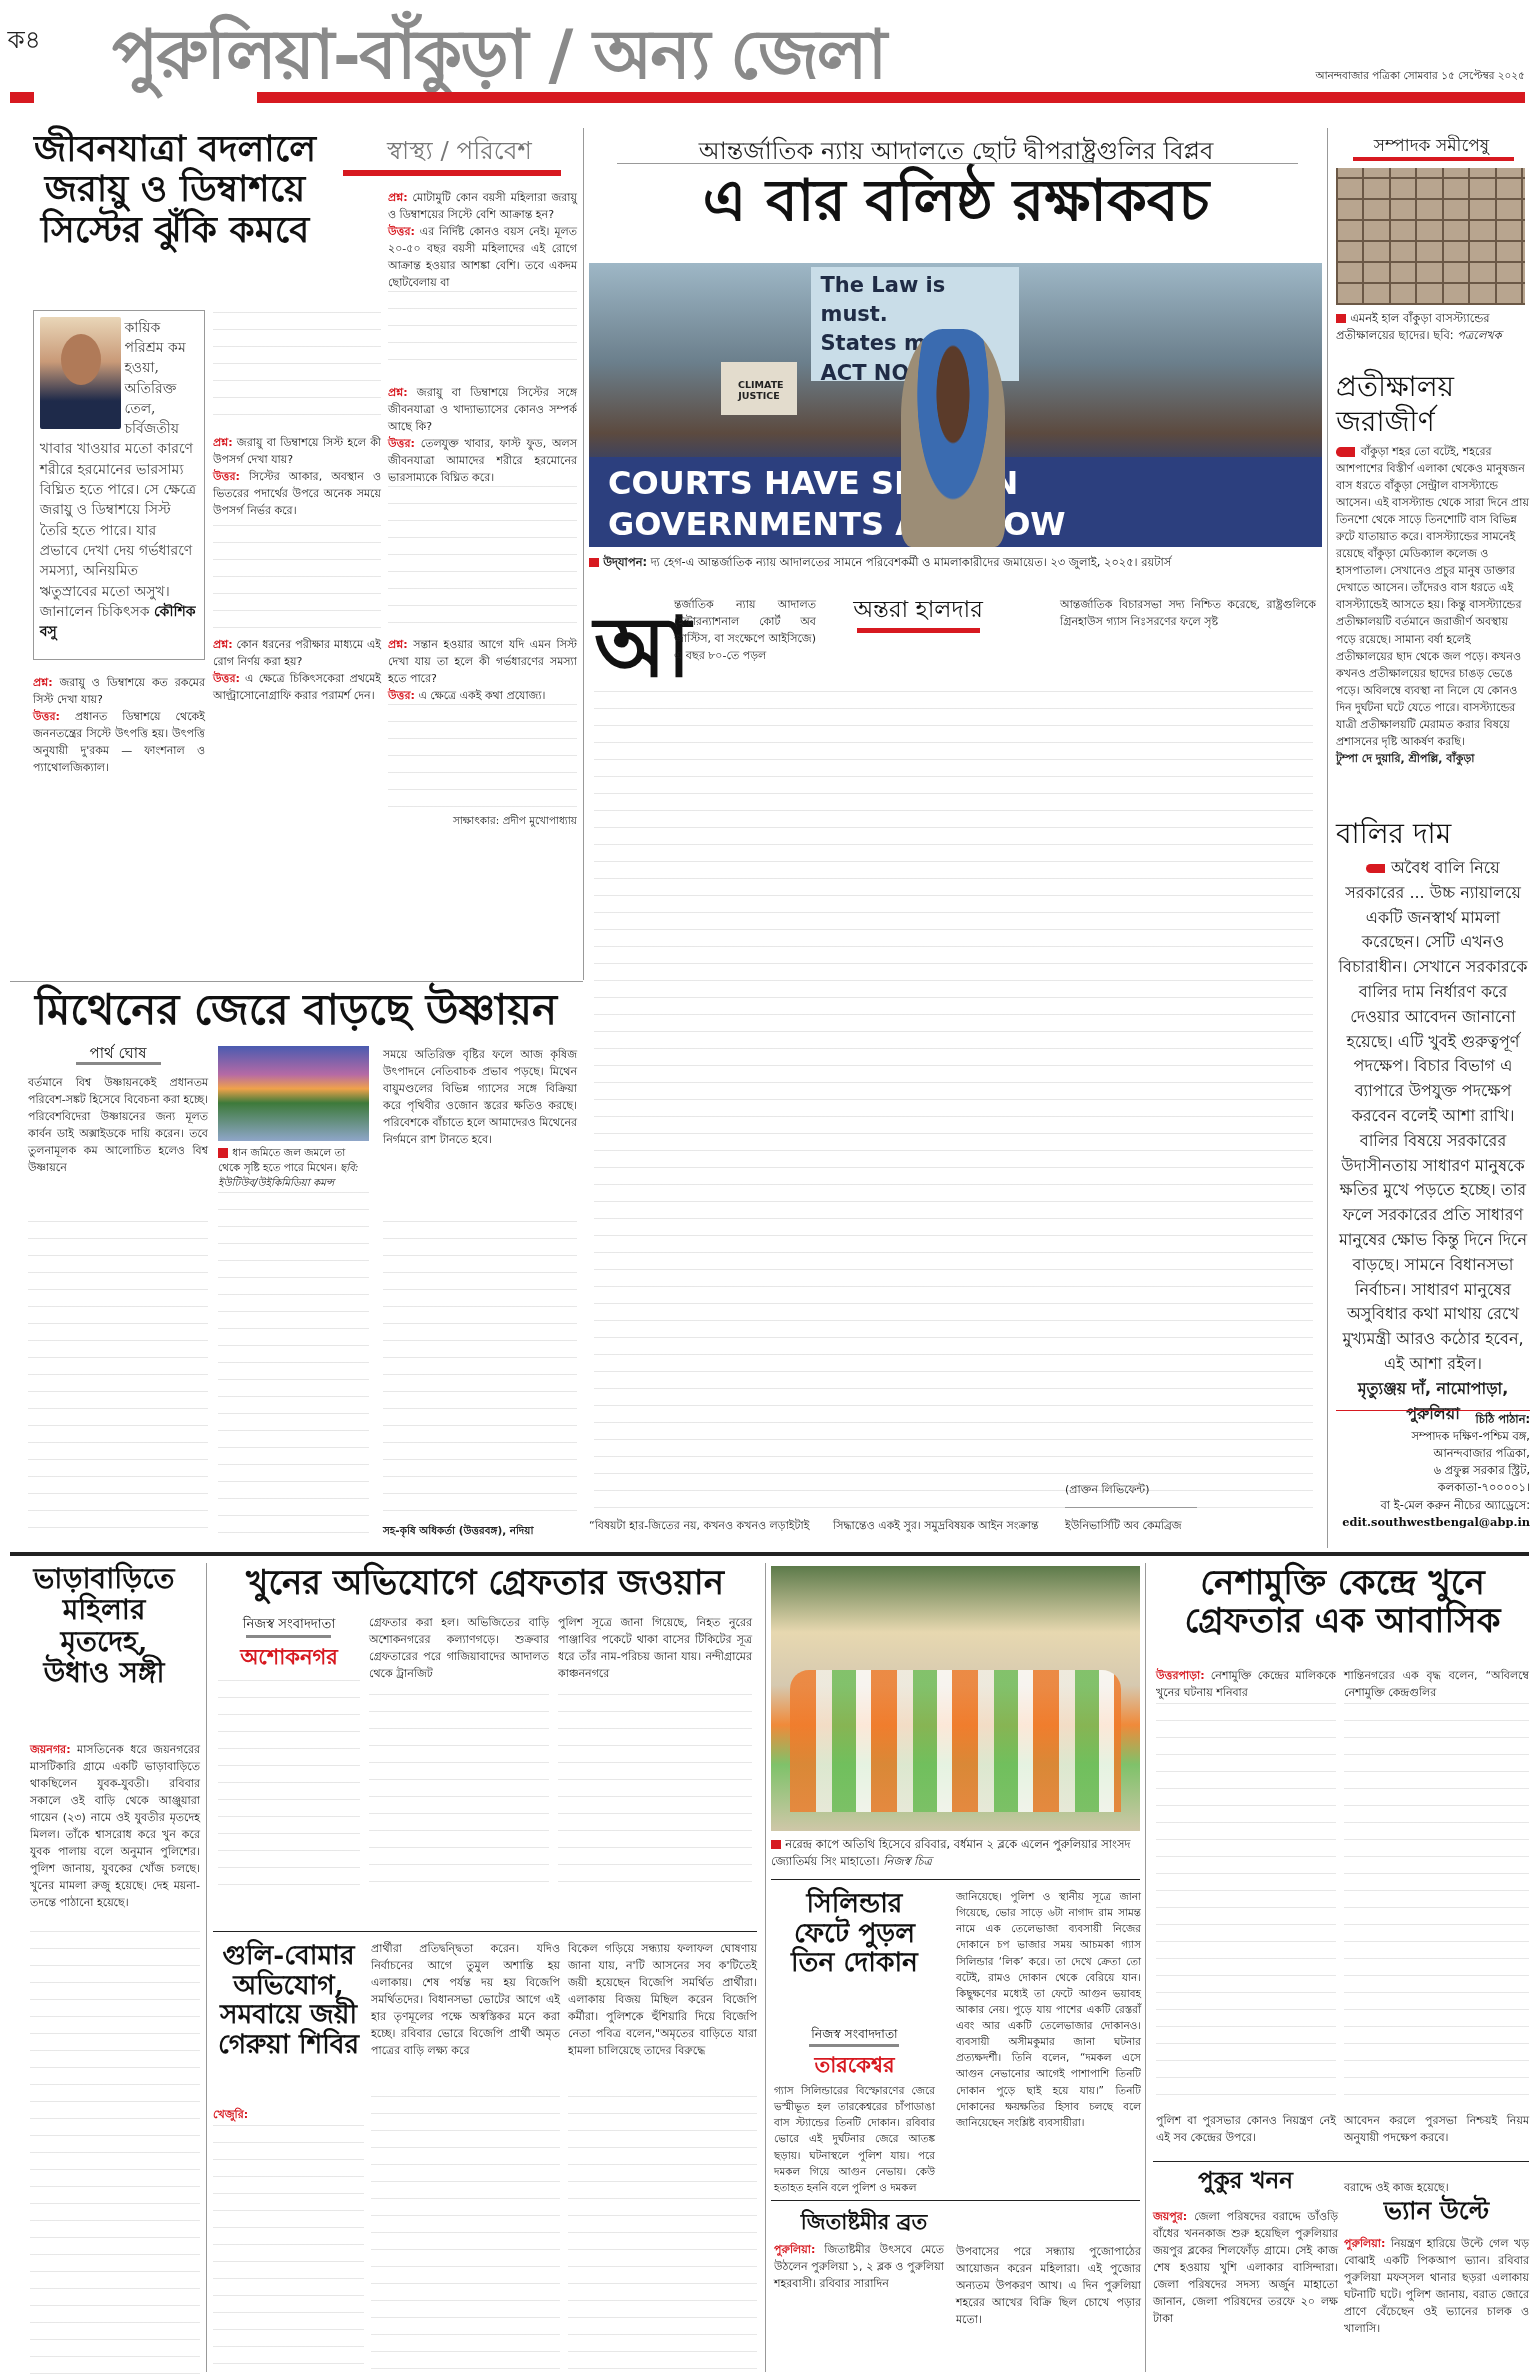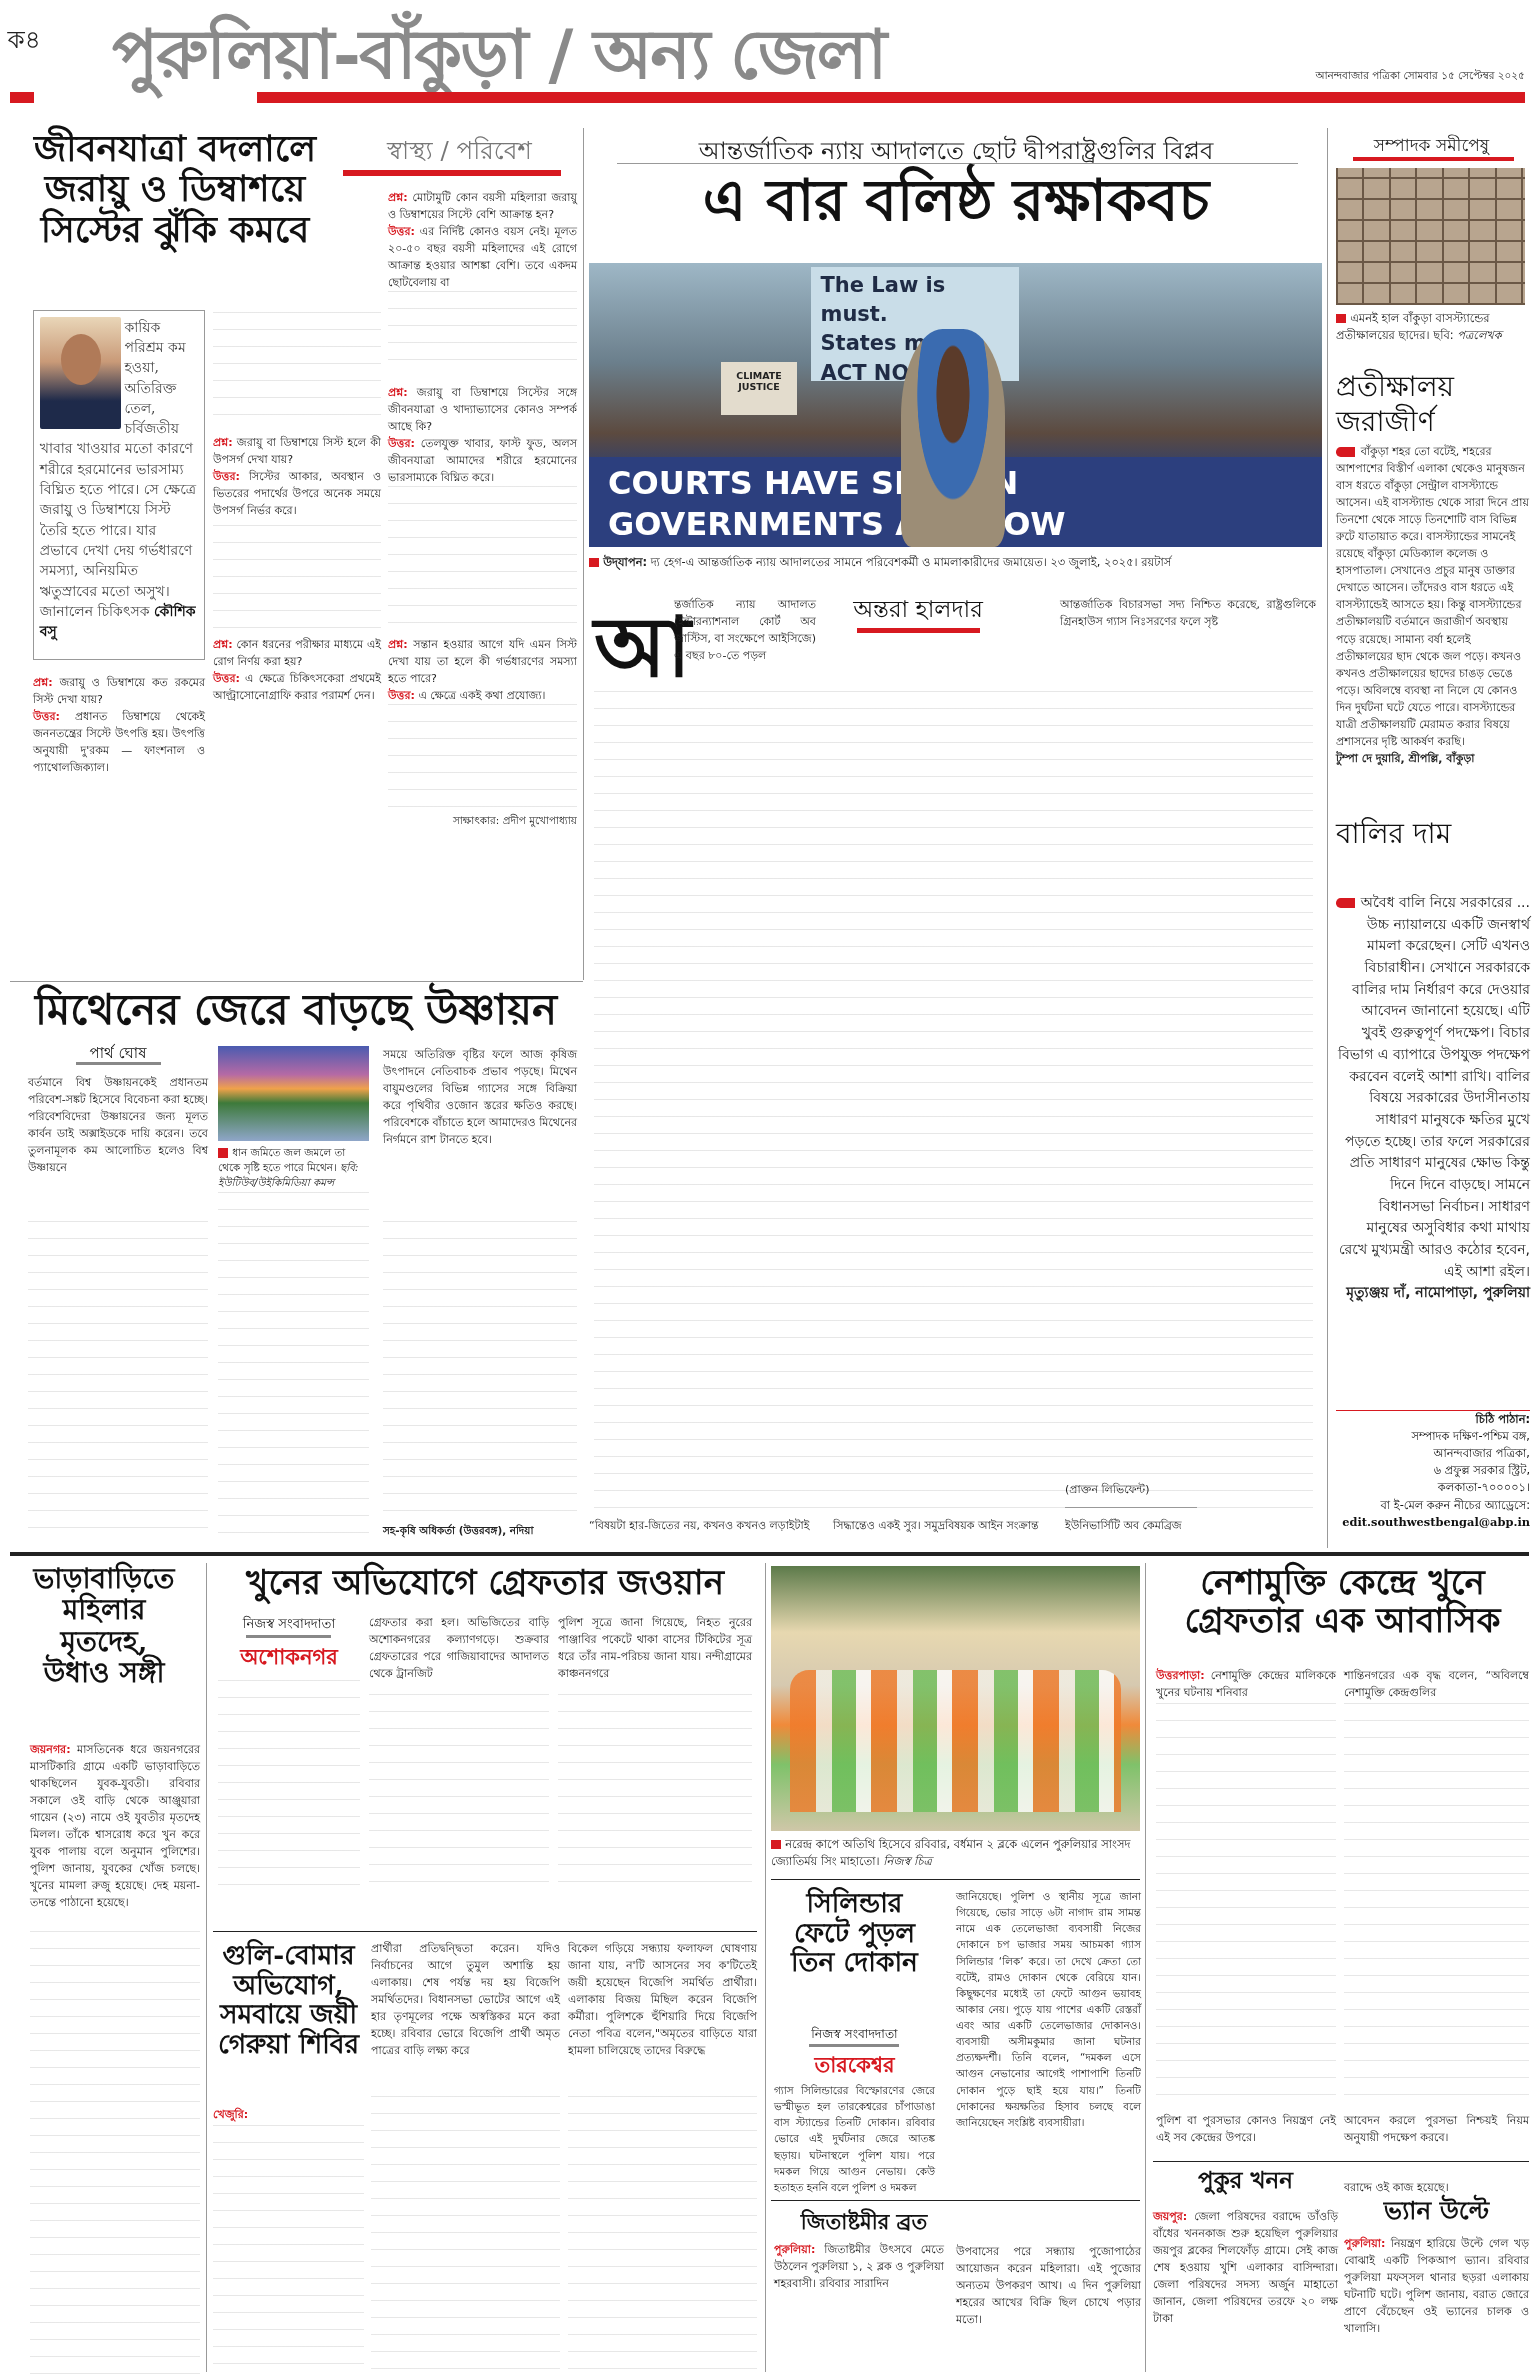--- a/index.html
+++ b/index.html
@@ -76,21 +76,21 @@
 <div class="abs vrule" style="left:583px; top:128px; height:852px;"></div>
 
 <div class="abs kicker" style="left:606px; top:132px; width:700px; font-size:24px; color:#222;">আন্তর্জাতিক ন্যায় আদালতে ছোট দ্বীপরাষ্ট্রগুলির বিপ্লব</div>
 <div class="abs thinrule" style="left:617px; top:163px; width:681px;"></div>
 <div class="abs bighead" style="left:606px; top:168px; width:700px; font-size:57px;">এ বার বলিষ্ঠ রক্ষাকবচ</div>
 
 <div class="abs photo" style="left:589px; top:263px; width:733px; height:284px; background:linear-gradient(180deg,#9eb7c6 0%,#6b7f8c 35%,#5c4a3f 60%,#2a3e73 75%,#223a7a 100%);">
   <div style="position:absolute; left:222px; top:3.8px; width:208px; height:114px; background:#c9dde8; color:#1f2b45; font-weight:bold; font-size:21px; padding:3.8px 9.5px; line-height:1.4;">
     <span>The Law is must.</span><br><span>States must ACT NOW.</span>
   </div>
-  <div style="position:absolute; left:132px; top:99px; width:76px; height:53px; background:#e3dccd; color:#222; font-size:9.5px; font-weight:bold; padding:8px; text-align:center;">CLIMATE JUSTICE</div>
+  <div style="position:absolute; left:132px; top:99px; width:76px; height:53px; background:#e3dccd; color:#222; font-size:9.5px; font-weight:bold; padding:17px; text-align:center;">CLIMATE JUSTICE</div>
   <div style="position:absolute; left:0; top:194px; width:733px; height:90px; background:#2c3f7e; color:#fff; font-weight:bold; font-size:32px; line-height:1.3; padding:5.7px 19px;">
     <div>COURTS HAVE SPOKEN</div>
     <div>GOVERNMENTS ACT NOW</div>
   </div>
   <div style="position:absolute; left:312px; top:66px; width:104px; height:218px; background:radial-gradient(ellipse at 50% 30%,#5b3b2a 0 22%,#3a6bb0 23% 48%,#9c8d76 49% 100%); border-radius:40% 40% 10% 10%;"></div>
 </div>
 <div class="abs caption" style="left:589px; top:554px; width:733px;">
   <span class="sq"></span><b>উদ্‌যাপন:</b> <span>দ্য হেগ-এ আন্তর্জাতিক ন্যায় আদালতের সামনে পরিবেশকর্মী ও মামলাকারীদের জমায়েত। ২৩ জুলাই, ২০২৫। রয়টার্স</span>
 </div>
 
@@ -113,21 +113,21 @@
 <div class="abs photo" style="left:1336px; top:168px; width:189px; height:137px; background:repeating-linear-gradient(90deg,#6b5846 0 1.9px,transparent 1.9px 26.5px),repeating-linear-gradient(0deg,#6b5846 0 1.9px,#b8a58f 1.9px 21px);"></div>
 <div class="abs caption" style="left:1336px; top:310px; width:194px;">
   <span class="sq"></span><span>এমনই হাল বাঁকুড়া বাসস্ট্যান্ডের প্রতীক্ষালয়ের ছাদের। ছবি:</span> <i>পত্রলেখক</i>
 </div>
 <div class="abs" style="left:1336px; top:369px; width:194px; font-size:28px; line-height:1.25; font-family:'DejaVu Serif',serif;">প্রতীক্ষালয় জরাজীর্ণ</div>
 <div class="abs col" style="left:1336px; top:443px; width:194px; font-size:11px; text-align:left;">
   <span class="pointer"></span><span>বাঁকুড়া শহর তো বটেই, শহরের আশপাশের বিস্তীর্ণ এলাকা থেকেও মানুষজন বাস ধরতে বাঁকুড়া সেন্ট্রাল বাসস্ট্যান্ডে আসেন। এই বাসস্ট্যান্ড থেকে সারা দিনে প্রায় তিনশো থেকে সাড়ে তিনশোটি বাস বিভিন্ন রুটে যাতায়াত করে। বাসস্ট্যান্ডের সামনেই রয়েছে বাঁকুড়া মেডিক্যাল কলেজ ও হাসপাতাল। সেখানেও প্রচুর মানুষ ডাক্তার দেখাতে আসেন। তাঁদেরও বাস ধরতে এই বাসস্ট্যান্ডেই আসতে হয়। কিন্তু বাসস্ট্যান্ডের প্রতীক্ষালয়টি বর্তমানে জরাজীর্ণ অবস্থায় পড়ে রয়েছে। সামান্য বর্ষা হলেই প্রতীক্ষালয়ের ছাদ থেকে জল পড়ে। কখনও কখনও প্রতীক্ষালয়ের ছাদের চাঙড় ভেঙে পড়ে। অবিলম্বে ব্যবস্থা না নিলে যে কোনও দিন দুর্ঘটনা ঘটে যেতে পারে। বাসস্ট্যান্ডের যাত্রী প্রতীক্ষালয়টি মেরামত করার বিষয়ে প্রশাসনের দৃষ্টি আকর্ষণ করছি।</span>
   <div style="font-weight:bold;">টুম্পা দে দুয়ারি, শ্রীপল্লি, বাঁকুড়া</div>
 </div>
 <div class="abs" style="left:1336px; top:812px; width:194px; font-size:28px; font-family:'DejaVu Serif',serif;">বালির দাম</div>
-<div class="abs col" style="left:1336px; top:892px; width:194px; font-size:14px; text-align:right;">
+<div class="abs col" style="left:1336px; top:856px; width:194px; font-size:16px; text-align:center;">
   <span class="pointer"></span><span>অবৈধ বালি নিয়ে সরকারের ... উচ্চ ন্যায়ালয়ে একটি জনস্বার্থ মামলা করেছেন। সেটি এখনও বিচারাধীন। সেখানে সরকারকে বালির দাম নির্ধারণ করে দেওয়ার আবেদন জানানো হয়েছে। এটি খুবই গুরুত্বপূর্ণ পদক্ষেপ। বিচার বিভাগ এ ব্যাপারে উপযুক্ত পদক্ষেপ করবেন বলেই আশা রাখি। বালির বিষয়ে সরকারের উদাসীনতায় সাধারণ মানুষকে ক্ষতির মুখে পড়তে হচ্ছে। তার ফলে সরকারের প্রতি সাধারণ মানুষের ক্ষোভ কিন্তু দিনে দিনে বাড়ছে। সামনে বিধানসভা নির্বাচন। সাধারণ মানুষের অসুবিধার কথা মাথায় রেখে মুখ্যমন্ত্রী আরও কঠোর হবেন, এই আশা রইল।</span>
   <div style="font-weight:bold;">মৃত্যুঞ্জয় দাঁ, নামোপাড়া, পুরুলিয়া</div>
 </div>
 <div class="abs" style="left:1336px; top:1410px; width:194px; text-align:right; font-size:11.4px; line-height:1.5; border-top:1.9px solid #d71920; padding-top:0;">
   <div style="font-weight:bold;">চিঠি পাঠান:</div>
   <div>সম্পাদক দক্ষিণ-পশ্চিম বঙ্গ,</div>
   <div>আনন্দবাজার পত্রিকা,</div>
   <div>৬ প্রফুল্ল সরকার স্ট্রিট,</div>
   <div>কলকাতা-৭০০০০১।</div>
   <div>বা ই-মেল করুন নীচের অ্যাড্রেসে:</div>

